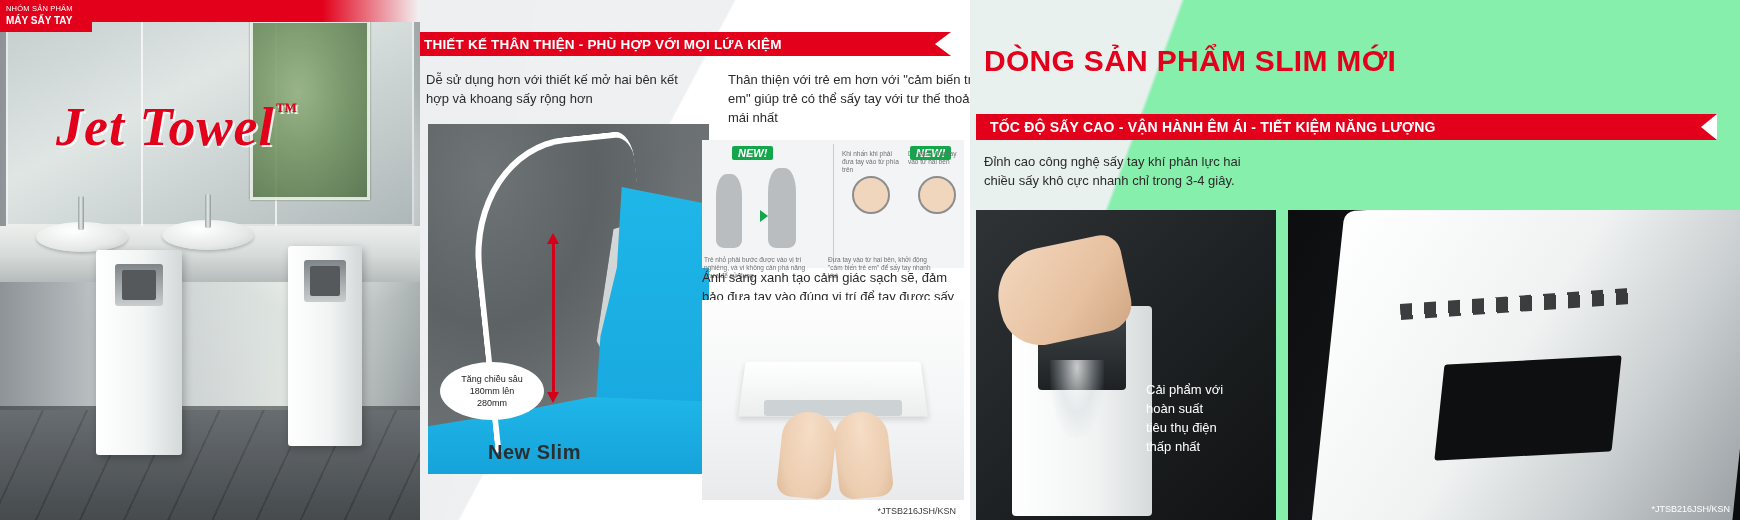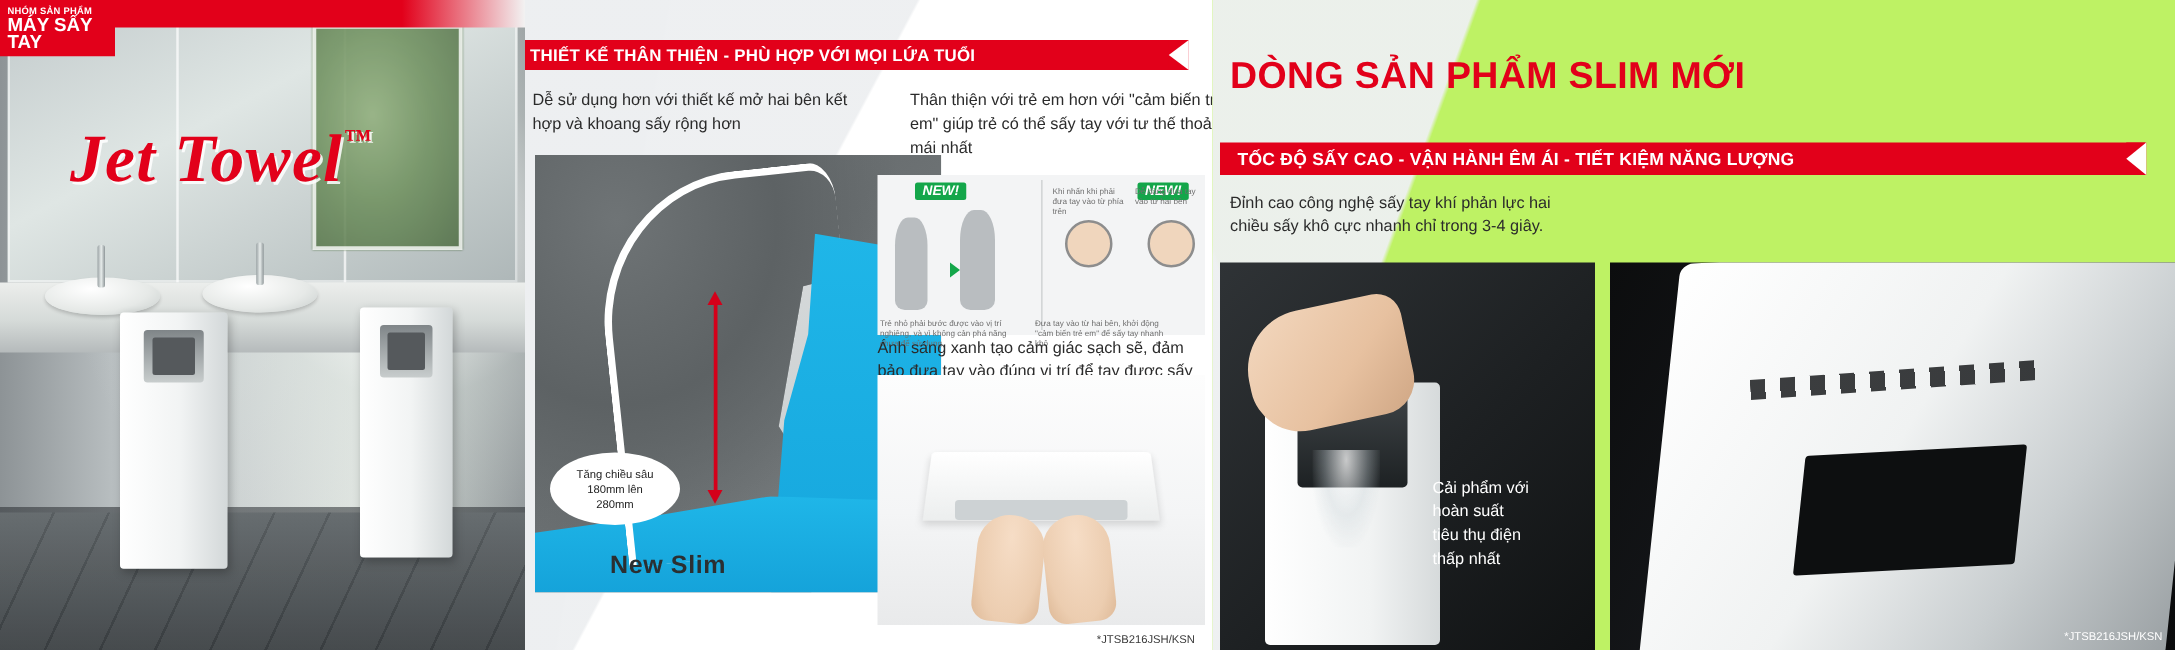--- a/index.html
+++ b/index.html
@@ -143,24 +143,23 @@
     background: #e2001a;
     color: #fff;
     padding: 3px 6px 5px 6px;
     box-sizing: border-box;
   }
   .cat-badge .small {
     font-size: 7.5px;
     letter-spacing: .2px;
     line-height: 11px;
     display: block;
-    font-weight: bold;
   }
   .cat-badge .big {
-    font-size: 15px;
+    font-size: 10px;
     font-weight: bold;
     line-height: 13px;
     display: block;
   }
   .red-top-strip {
     position: absolute;
     left: 92px; top: 0; width: 328px; height: 22px;
     background: linear-gradient(to right, #e2001a 0%, #e2001a 70%, #f2f2f2 100%);
   }
 
@@ -216,21 +215,20 @@
     font-size: 13px;
     line-height: 19px;
     color: #2b2b2b;
   }
   .diagram {
     position: absolute;
     left: 8px; top: 124px;
     width: 281px; height: 350px;
     background: linear-gradient(to bottom, #d9dcdd 0%, #cfd3d4 60%, #c4c9ca 100%);
     overflow: hidden;
-    padding-left: 44px;
   }
   .diagram .darkmass {
     position: absolute;
     left: 0; top: 0; width: 100%; height: 100%;
     background:
       radial-gradient(ellipse at 20% 15%, #6f7476 0%, #5d6264 35%, rgba(90,95,97,0) 62%),
       linear-gradient(to bottom right, #6e7375 0%, #6a6f71 45%, #7c8183 100%);
     clip-path: polygon(0 0, 100% 0, 100% 22%, 66% 30%, 60% 62%, 72% 80%, 68% 100%, 0 100%);
   }
   .diagram .blue {
@@ -389,21 +387,21 @@
     border-radius: 26px 26px 14px 14px;
   }
   .hand.left { left: 78px; transform: rotate(6deg); }
   .hand.right { left: 134px; transform: rotate(-6deg); }
 
   
   .panel3 {
     position: absolute;
     left: 970px; top: 0;
     width: 770px; height: 520px;
-    background: #bef264;
+    background: #86efac;
     overflow: hidden;
   }
   .p3-bg {
     position: absolute; inset: 0;
     background:
       linear-gradient(110deg, rgba(238,240,242,0.95) 0 22%, rgba(255,255,255,0) 22.4% 100%),
       linear-gradient(70deg, rgba(243,244,246,0.9) 0 12%, rgba(255,255,255,0) 12.3% 100%);
   }
   .p3-head {
     position: absolute;
@@ -559,21 +557,21 @@
 
     <div class="jet-logo">
       <span>Jet Towel</span><span class="tm">™</span>
     </div>
   </div>
 
   <div class="panel2">
     <div class="p2-bgswoosh"></div>
 
     <div class="p2-ribbon">
-      <div class="ribbon">THIẾT KẾ THÂN THIỆN - PHÙ HỢP VỚI MỌI LỨA TUỔI</div>
+      <div class="ribbon">THIẾT KẾ THÂN THIỆN - PHÙ HỢP VỚI MỌI LỨA KIỆM</div>
     </div>
 
     <div class="p2-col-left body-text">Dễ sử dụng hơn với thiết kế mở hai bên kết hợp và khoang sấy rộng hơn</div>
 
     <div class="p2-col-right">
       <div class="body-text">Thân thiện với trẻ em hơn với "cảm biến trẻ em" giúp trẻ có thể sấy tay với tư thế thoải mái nhất</div>
     </div>
 
     <div class="diagram">
       <div class="darkmass"></div>

